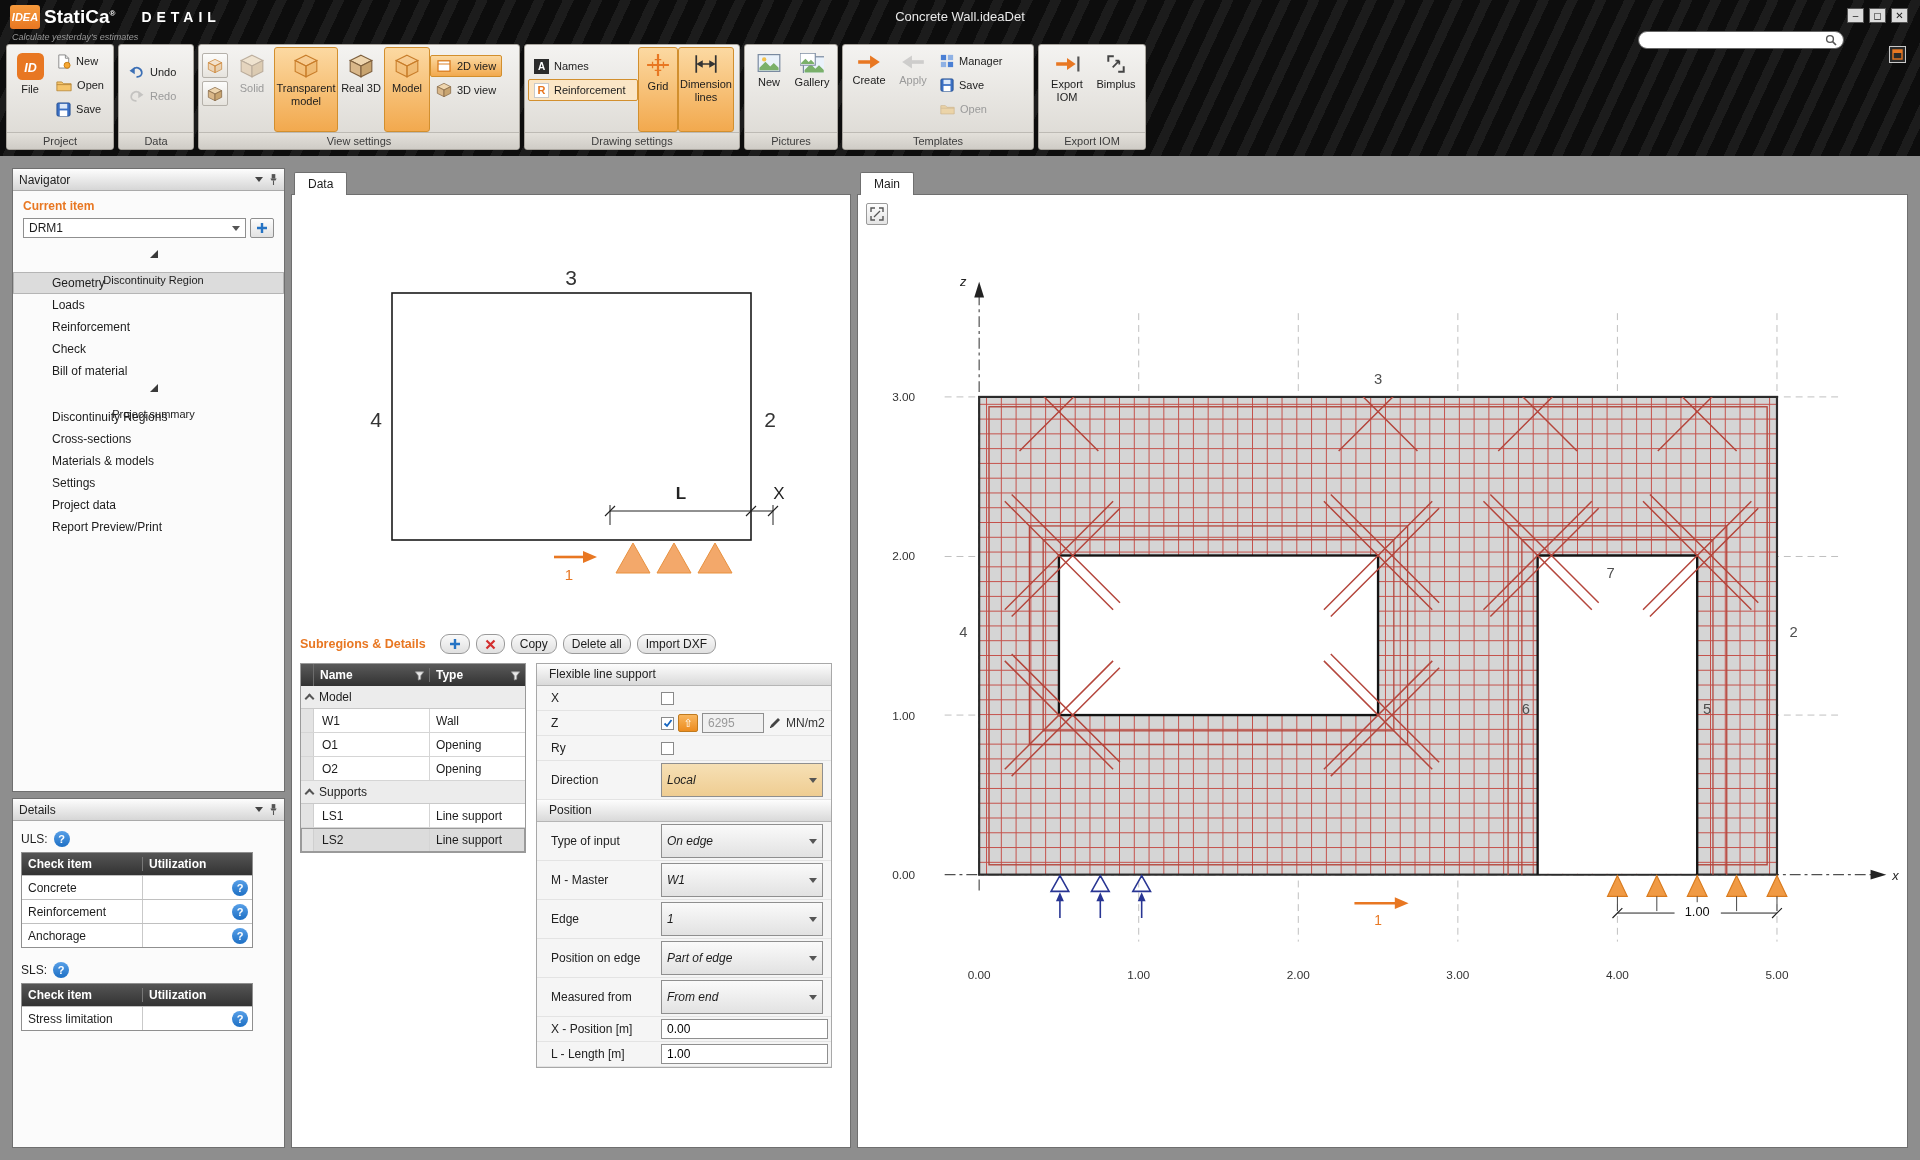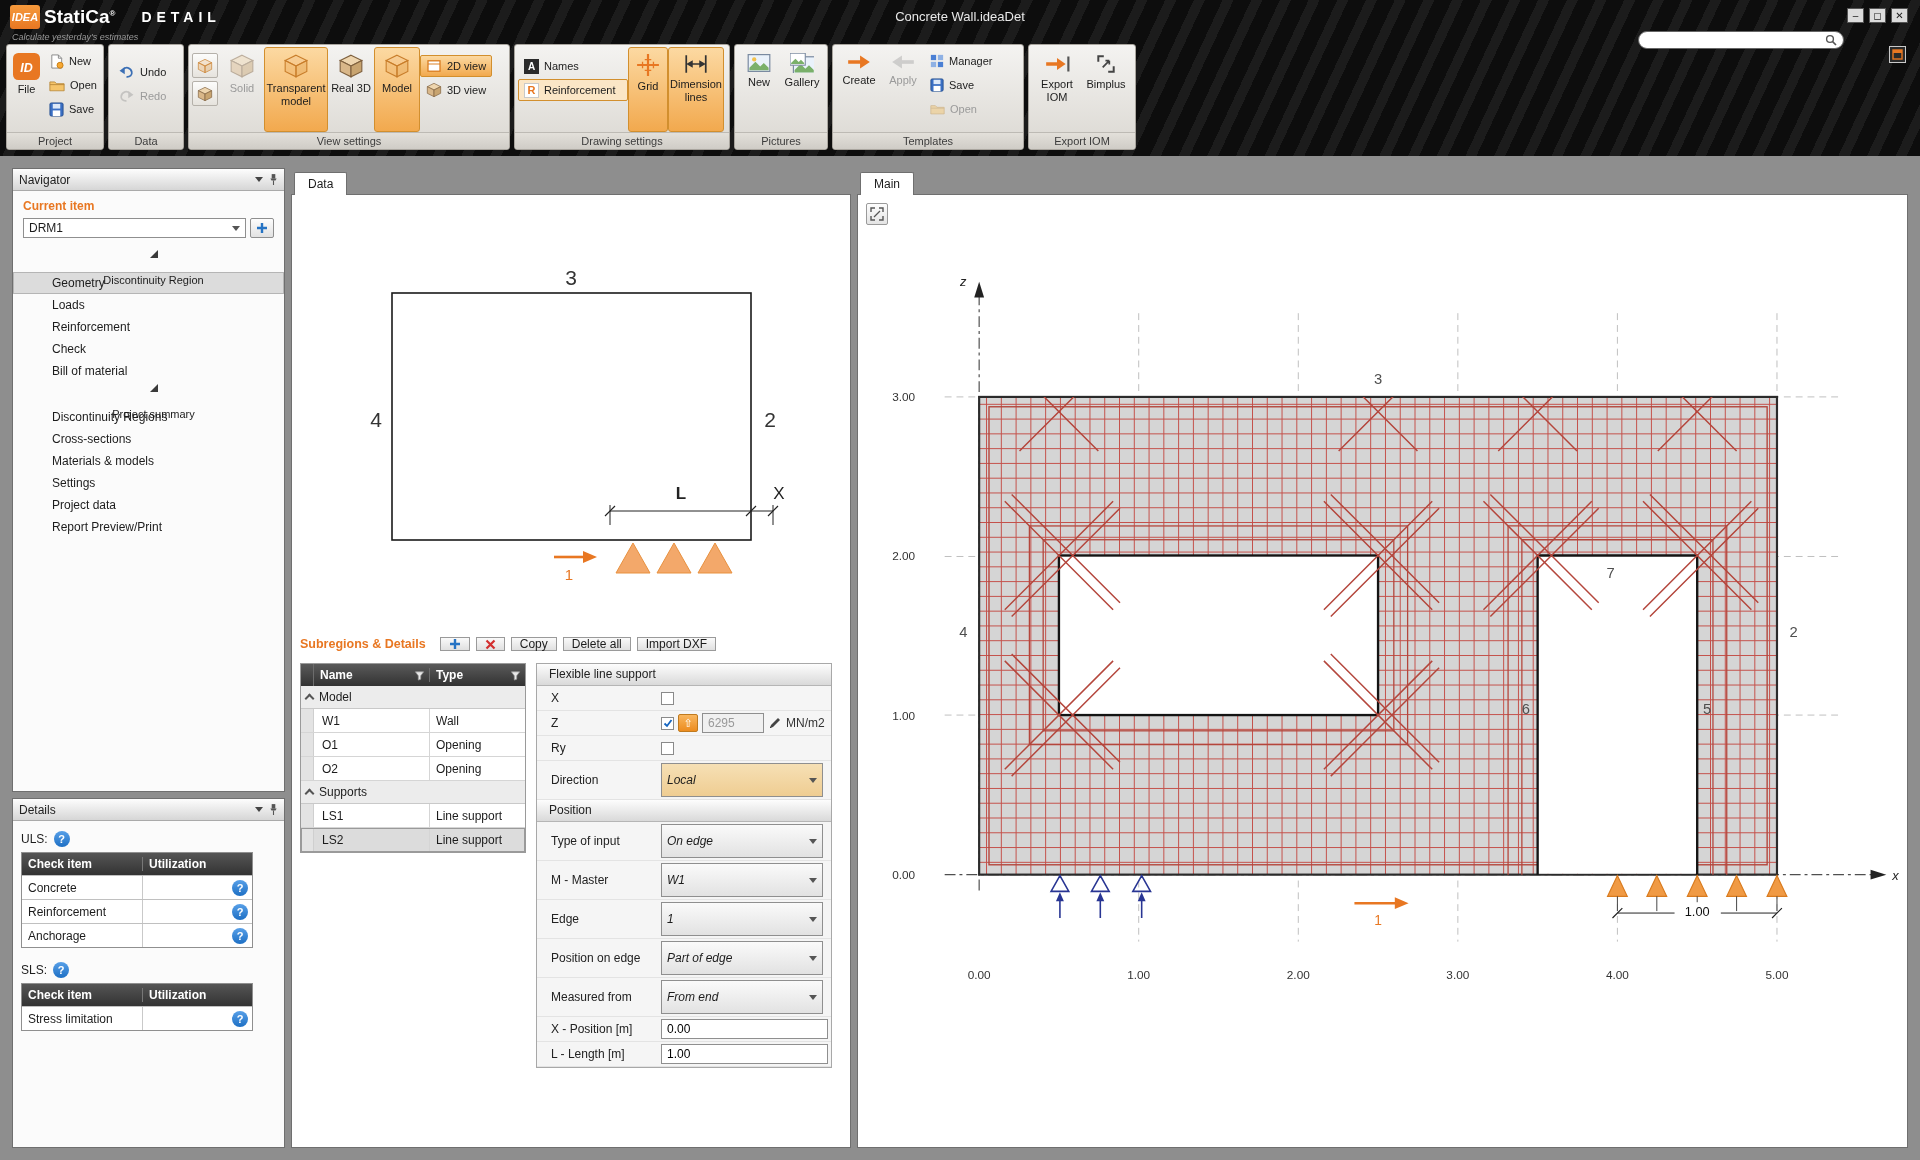--- a/index.html
+++ b/index.html
@@ -88,21 +88,21 @@
   .rightcol { flex:1; display:flex; flex-direction:column; }
   .tabbar { height:26px; display:flex; align-items:flex-end; padding-left:3px; }
   .tab { background:#fff; border:1px solid #6f6f6f; border-bottom:none; padding:4px 13px 4px; font-size:12px;
     border-radius:2px 2px 0 0; cursor:pointer; position:relative; z-index:2; margin-bottom:-1px; }
   .pcontent { flex:1; background:#fff; border:1px solid #6f6f6f; position:relative; overflow:hidden; }
 
   
   .schematic-wrap { height:436px; position:relative; }
   .sub-head { display:flex; align-items:center; gap:6px; padding:0 8px; height:26px; }
   .sub-title { color:#e87722; font-weight:bold; font-size:12.5px; margin-right:8px; }
-  .tool-btn { height:14px; min-width:26px; padding:0 8px; border:1px solid #9a9a9a; border-radius:0;
+  .tool-btn { height:20px; min-width:26px; padding:0 8px; border:1px solid #9a9a9a; border-radius:9px;
     background:linear-gradient(#fafafa,#e0e0e0); font-size:12px; display:flex; align-items:center; justify-content:center; gap:4px; cursor:pointer; }
   .sub-body { display:flex; gap:10px; padding:6px 8px; align-items:flex-start; }
 
   .stable { width:226px; border:1px solid #9a9a9a; font-size:12px; }
   .sthead { display:flex; background:linear-gradient(#5a5a5a,#323232); color:#fff; height:22px; align-items:center; }
   .sthead .stub { width:13px; height:100%; border-right:1px solid #6c6c6c; }
   .sthead .hc { display:flex; align-items:center; font-weight:bold; padding-left:6px; }
   .sthead .hc.name { flex:1; }
   .sthead .hc.type { width:96px; border-left:1px solid #6c6c6c; }
   .sthead .funnel { margin-left:auto; margin-right:4px; display:flex; }
@@ -242,21 +242,21 @@
   <div class="searchbox">
     <input placeholder="" style="">
     <svg class="mag" width="12" height="12" viewBox="0 0 12 12">
       <circle cx="5" cy="5" r="3.4" fill="none" stroke="#555" stroke-width="1.4"></circle>
       <line x1="7.6" y1="7.6" x2="11" y2="11" stroke="#555" stroke-width="1.6"></line>
     </svg>
   </div>
 
   <div class="ribbon">
 
-    <div class="rgroup" style="width:98px">
+    <div class="rgroup" style="width:108px">
       <div class="rbody">
         <div class="rbtn-v" style="width:44px">
           <svg width="27" height="27" viewBox="0 0 26 26">
             <rect width="26" height="26" rx="5" fill="#e87722"></rect>
             <text x="13" y="18" font-size="12" font-weight="bold" font-style="italic" fill="#fff" text-anchor="middle">ID</text>
           </svg>
           <span class="rlbl">File</span>
         </div>
         <div class="rcol">
           <div class="rbtn-h">

